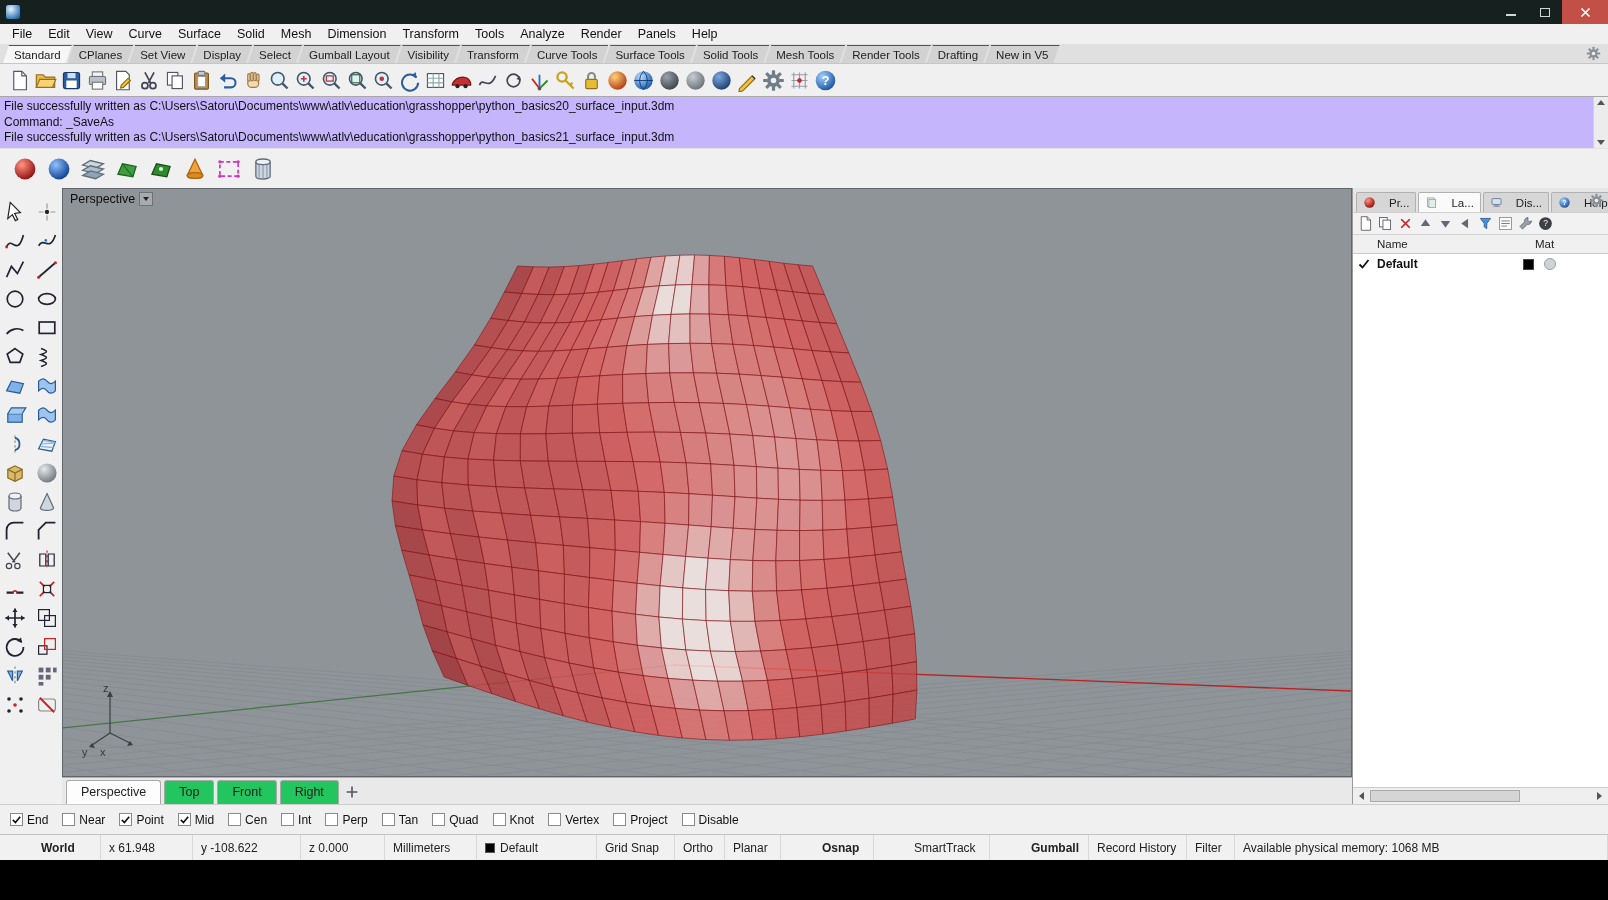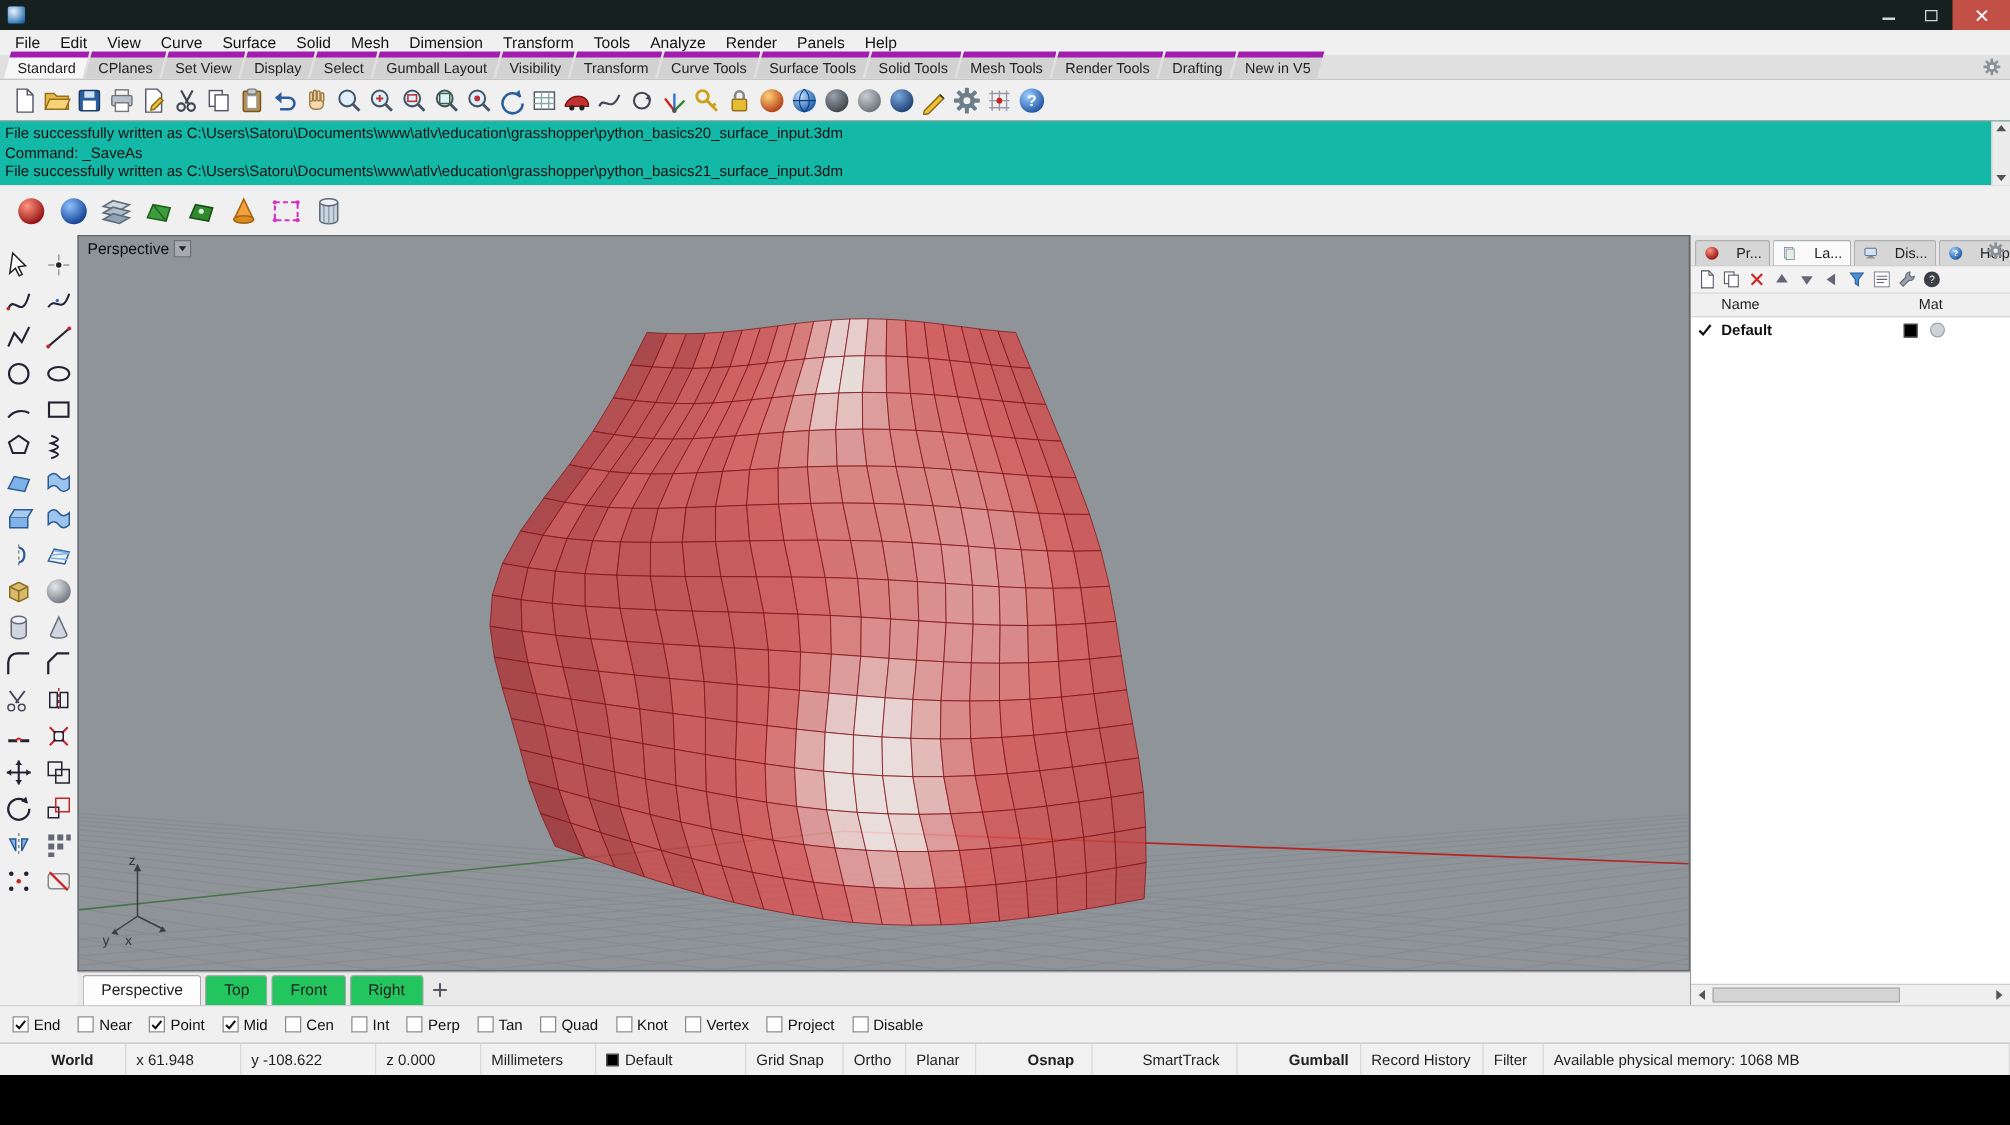--- a/index.html
+++ b/index.html
@@ -17,30 +17,30 @@
   .glyph-min { width:10px; height:2px; background:#cfd8d6; margin-top:6px; }
   .glyph-max { width:10px; height:9px; border:1.5px solid #cfd8d6; }
 
   
   .menubar { height:20px; background:#f0f0f0; display:flex; align-items:center; font-size:12.5px; color:#111; padding-left:4px; flex:0 0 auto; }
   .menu-item { padding:2px 8px; cursor:default; }
 
   
   .grouptabs { height:20px; background:#e0e0e0; display:flex; align-items:flex-end; font-size:11.5px; padding-left:3px; position:relative; border-bottom:1px solid #c6c6c6; flex:0 0 auto; }
   .gtab { padding:2.5px 11px; background:#d2d2d2; color:#222; margin-right:-4px;
-    clip-path:polygon(6px 0, 100% 0, calc(100% - 6px) 100%, 0 100%); border-top:5px solid #a21caf; }
+    clip-path:polygon(6px 0, 100% 0, calc(100% - 6px) 100%, 0 100%); border-top:1px solid #a21caf; }
   .gtab.active { background:#f6f6f6; }
   .gtab-gear { position:absolute; right:7px; top:2px; width:15px; height:15px; }
 
   
   .toolbar { height:32px; background:#f0f0f0; display:flex; align-items:center; padding-left:6px; flex:0 0 auto; }
   .tbicon { width:23px; height:23px; margin:0 1.5px; }
 
   
-  .cmd-history { height:52px; background:#14b8a6; border-top:1px solid #a8a8a8; position:relative; overflow:hidden;
+  .cmd-history { height:52px; background:#c4b5fd; border-top:1px solid #a8a8a8; position:relative; overflow:hidden;
     font-size:12px; line-height:15.5px; color:#111; padding:2px 18px 0 4px; flex:0 0 auto; }
   .cmd-line { white-space:nowrap; }
   .vscroll { position:absolute; right:0; top:0; bottom:0; width:15px; background:#ececec; border-left:1px solid #d0d0d0;
     display:flex; flex-direction:column; justify-content:space-between; align-items:center; padding:3px 0; }
   .sarrow { width:0; height:0; }
   .sarrow.up { border-left:4px solid transparent; border-right:4px solid transparent; border-bottom:5px solid #555; }
   .sarrow.down { border-left:4px solid transparent; border-right:4px solid transparent; border-top:5px solid #555; }
   .cmd-input { height:18px; background:#fff; border-top:1px solid #999; display:flex; align-items:center;
     font-size:12px; color:#111; padding-left:4px; position:relative; flex:0 0 auto; }
   .typed { margin-left:4px; }

